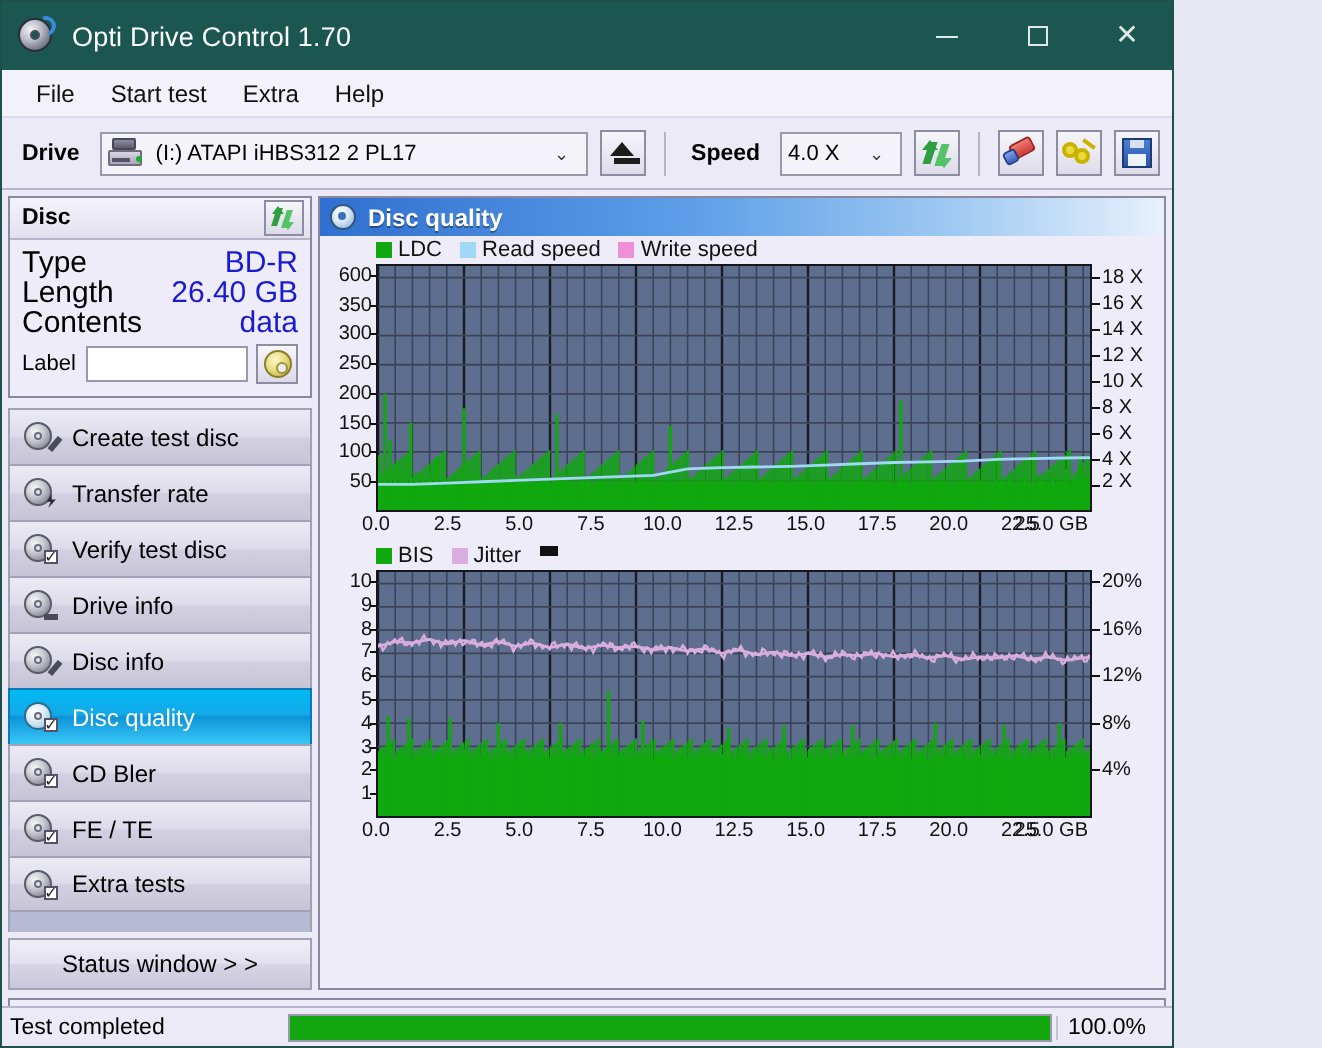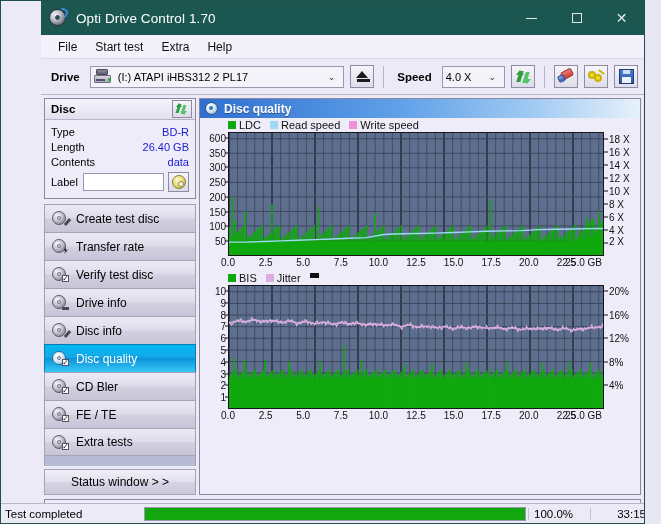--- a/index.html
+++ b/index.html
@@ -5,26 +5,25 @@
   * { box-sizing: border-box; }
   html, body {
     margin: 0; padding: 0;
     width: 661px; height: 524px;
     font-family: "Liberation Sans", sans-serif;
     font-size: 11px;
     overflow: hidden;
     background: #e8e8f4;
   }
   #app {
-    width: 645px; height: 524px;
+    width: 587px; height: 524px;
     position: relative;
     background: #eceaf6;
     border: 1px solid #1d5049;
     overflow: hidden;
-    padding-left: 40px;
   }
 
   
   .titlebar {
     height: 34px;
     background: #1b5750;
     display: flex;
     align-items: center;
     padding-left: 7px;
     position: relative;
@@ -234,21 +233,21 @@
     margin-left: auto;
     width: 20px; height: 18px;
     background: linear-gradient(#f6f5fa,#dcdaea);
     border: 1px solid #8e8ca0;
     display: flex; align-items: center; justify-content: center;
   }
   .disc-rows { padding: 4px 6px 6px 6px; }
   .drow {
     display: flex; align-items: center;
     height: 15px;
-    font-size: 11px;
+    font-size: 15px;
   }
   .drow .k { color: #000; }
   .drow .v { margin-left: auto; color: #1a1ad0; }
   .label-row { display: flex; align-items: center; margin-top: 3px; }
   .label-row .k { color: #000; margin-right: 5px; text-align: center; }
   .label-in {
     flex: 1;
     height: 18px;
     background: #ffffff;
     border: 1px solid #9a98ad;

